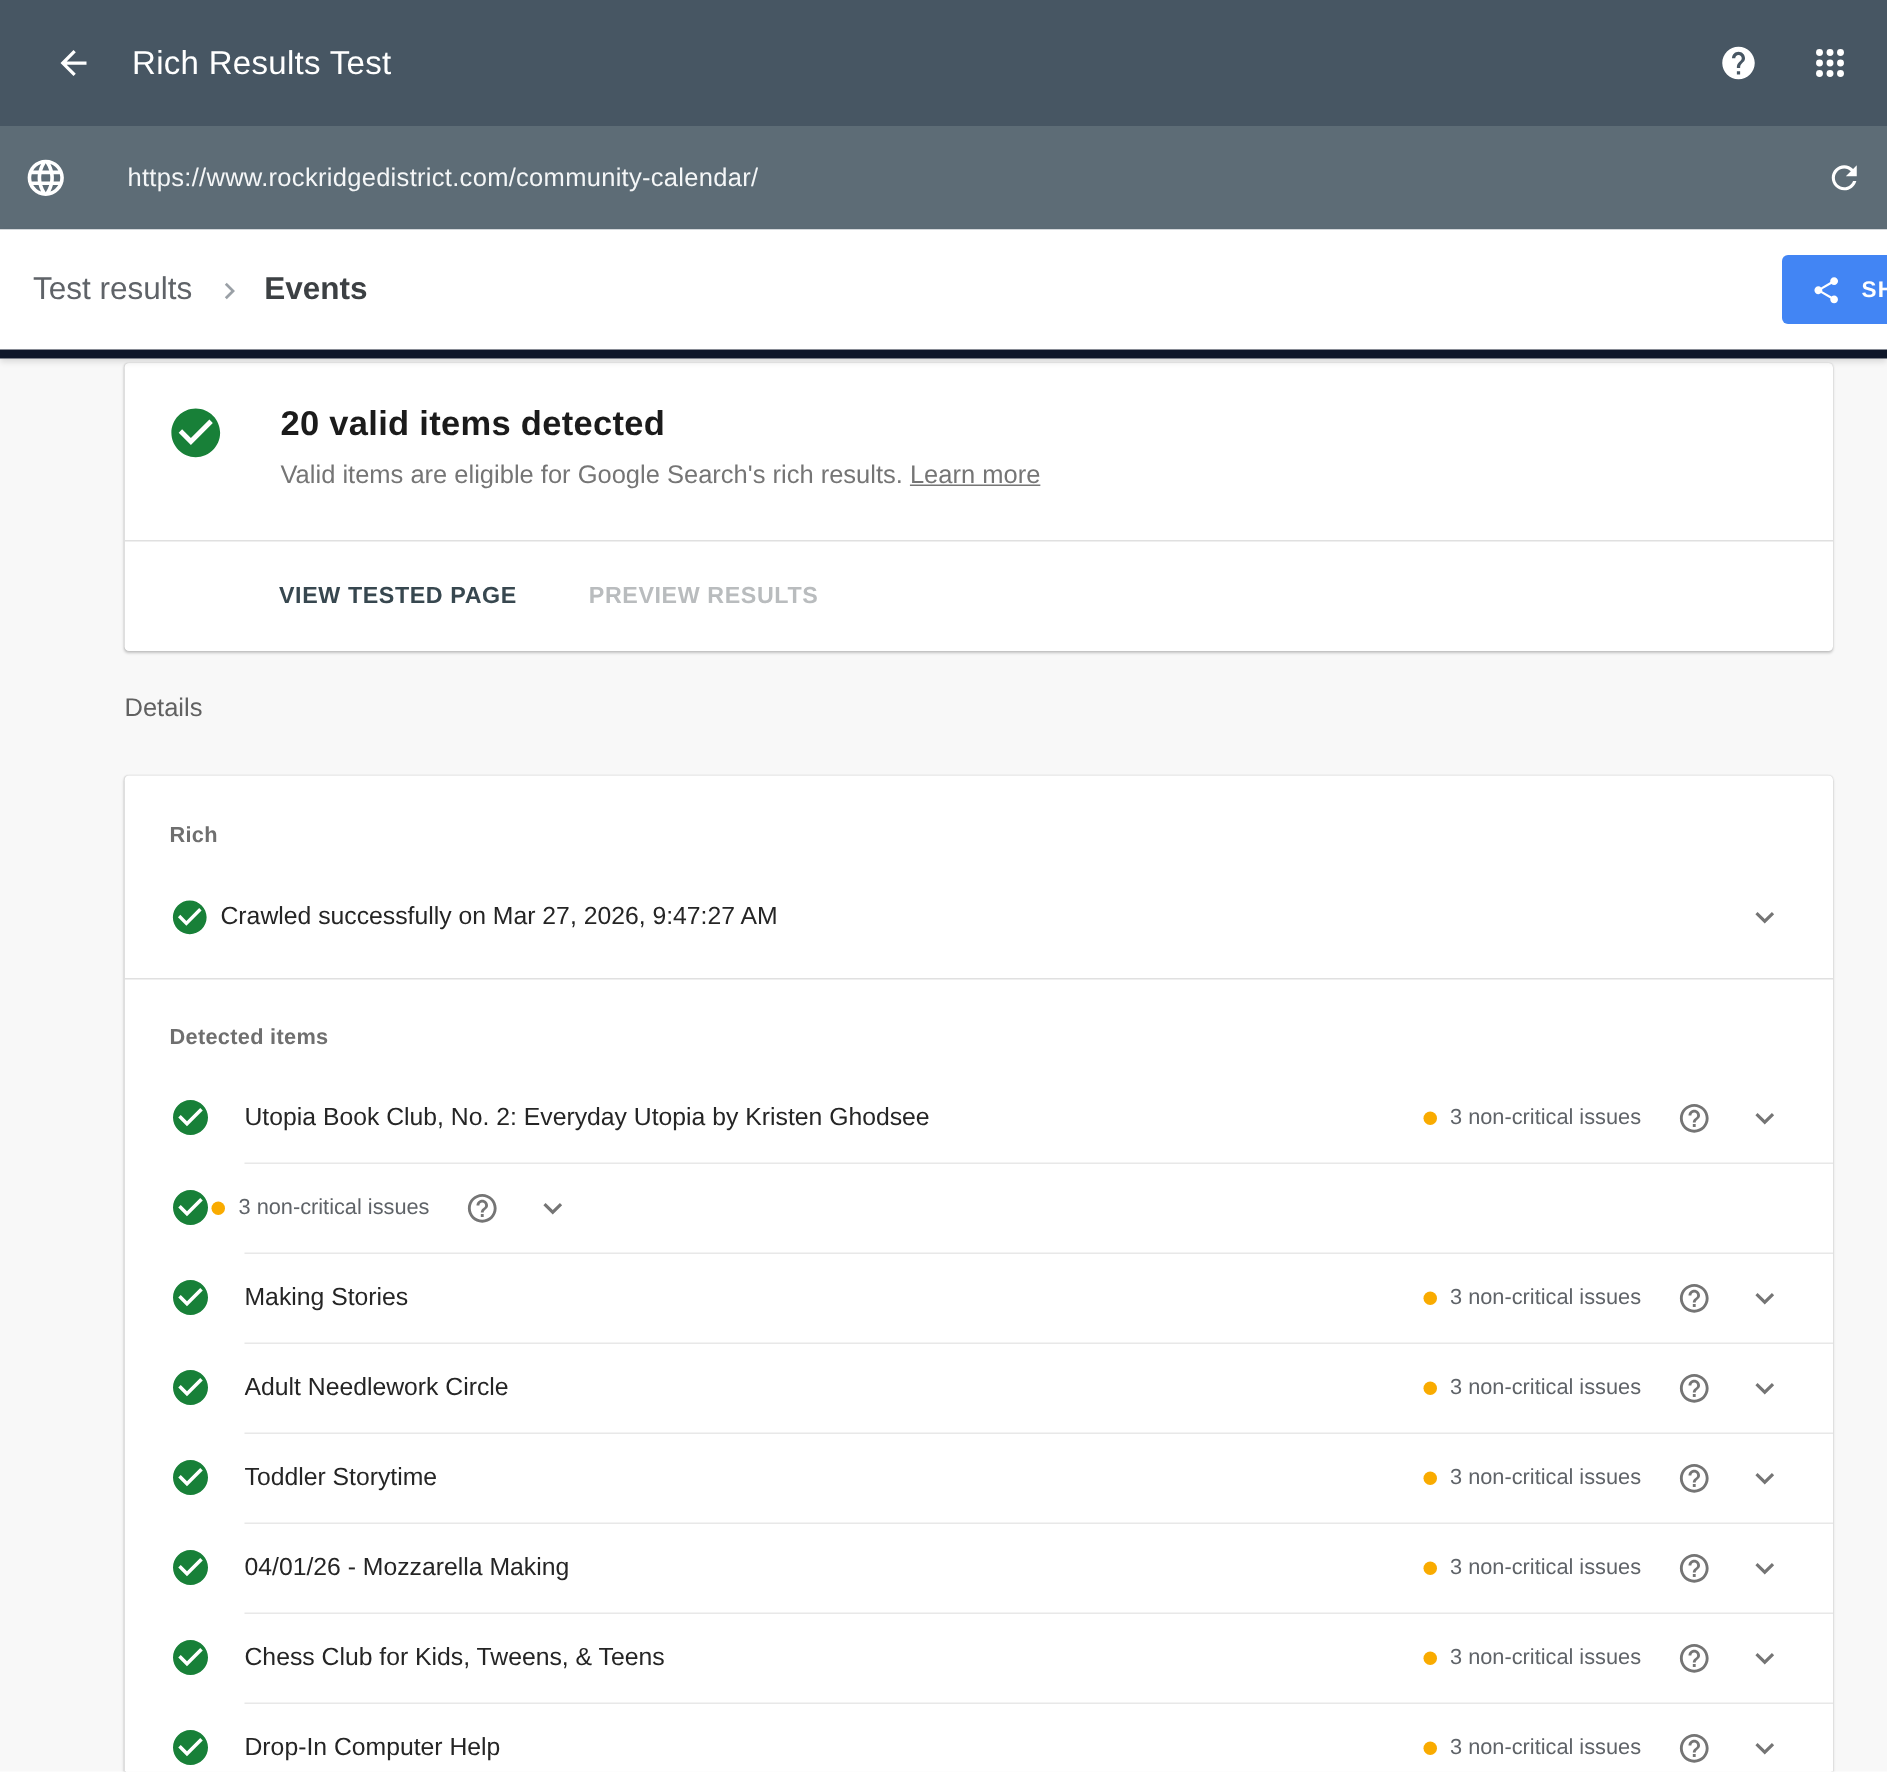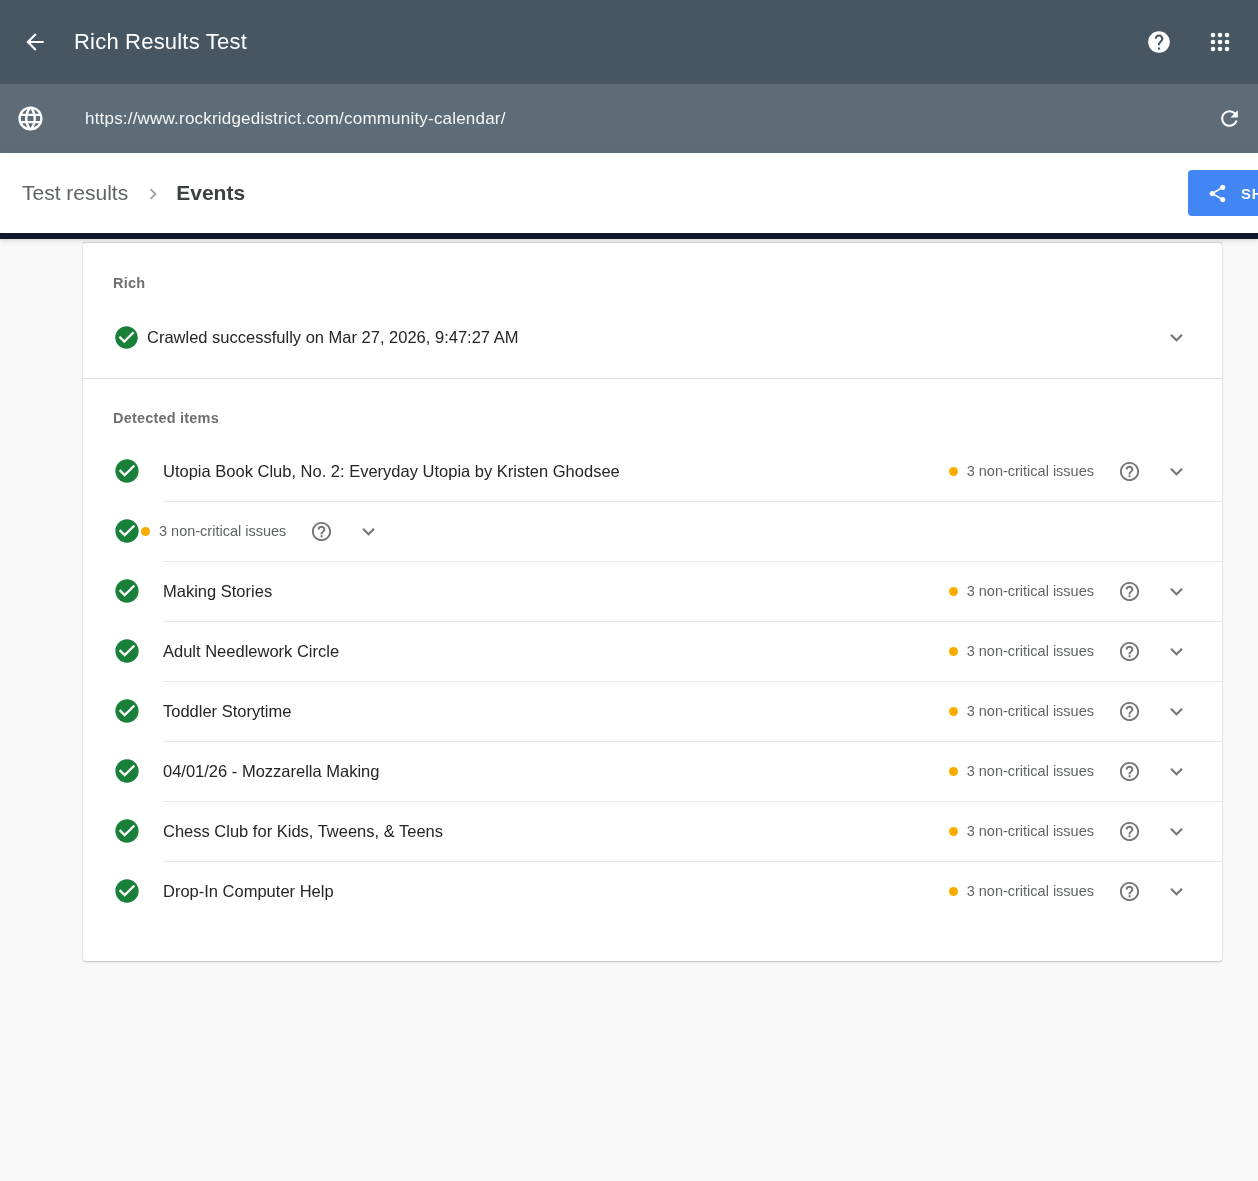--- a/index.html
+++ b/index.html
@@ -7,21 +7,21 @@
   body {
     font-family:"Liberation Sans", sans-serif;
     background: var(--page-bg, #f8f8f8);
     color:#212121;
   }
   .screen { width:1258px; height:1181px; overflow:hidden; position:relative; }
 
   
   .app-bar {
     height:84px; background: var(--app-bar-bg, #475663);
-    display:flex; align-items:center; padding:0 26px 0 22px;
+    display:flex; align-items:center; padding:0 26px 0 36px;
   }
   .app-bar .back { width:26px; height:26px; margin:0 26px 0 0; cursor:pointer; }
   .app-bar .title { color:#fff; font-size:22px; font-weight:400; letter-spacing:.2px; }
   .app-bar .spacer { flex:1; }
   .app-bar .help { width:26px; height:26px; margin-right:36px; cursor:pointer; }
   .app-bar .apps { width:24px; height:24px; cursor:pointer; }
 
   
   .url-bar {
     height:69px; background: var(--url-bar-bg, #5d6c76);
@@ -160,23 +160,38 @@
       <svg viewBox="0 0 24 24">
         <path class="ic-white" d="M18 16.08c-.76 0-1.44.3-1.96.77L8.91 12.7c.05-.23.09-.46.09-.7s-.04-.47-.09-.7l7.05-4.11c.54.5 1.25.81 2.04.81 1.66 0 3-1.34 3-3s-1.34-3-3-3-3 1.34-3 3c0 .24.04.47.09.7L8.04 9.81C7.5 9.31 6.79 9 6 9c-1.66 0-3 1.34-3 3s1.34 3 3 3c.79 0 1.5-.31 2.04-.81l7.12 4.16c-.05.21-.08.43-.08.65 0 1.61 1.31 2.92 2.92 2.92 1.61 0 2.92-1.31 2.92-2.92s-1.31-2.92-2.92-2.92z"></path>
       </svg>
       <span>SHARE</span>
     </button>
   </nav>
 
   <main class="content">
 
     <section class="card">
+      <div class="status-row">
+        <svg class="big-check" viewBox="0 0 24 24">
+          <path class="ic-green" d="M12 2C6.48 2 2 6.48 2 12s4.48 10 10 10 10-4.48 10-10S17.52 2 12 2zm-2 15l-5-5 1.41-1.41L10 14.17l7.59-7.59L19 8l-9 9z"></path>
+        </svg>
+        <div class="status-text">
+          <h1>20 valid items detected</h1>
+          <p><span>Valid items are eligible for Google Search's rich results.</span>
+            <a class="learn-more">Learn more</a></p>
+        </div>
+      </div>
       <div class="h-divider"></div>
+      <div class="actions">
+        <button class="primary">VIEW TESTED PAGE</button>
+        <button class="disabled">PREVIEW RESULTS</button>
+      </div>
     </section>
 
+    <div class="details-label">Details</div>
 
     <section class="card details-card">
       <div class="section-label">Rich</div>
       <div class="crawl-row">
         <svg class="row-check" viewBox="0 0 24 24">
           <path class="ic-green" d="M12 2C6.48 2 2 6.48 2 12s4.48 10 10 10 10-4.48 10-10S17.52 2 12 2zm-2 15l-5-5 1.41-1.41L10 14.17l7.59-7.59L19 8l-9 9z"></path>
         </svg>
         <span class="crawl-text">Crawled successfully on Mar 27, 2026, 9:47:27 AM</span>
         <svg class="chev" viewBox="0 0 24 24">
           <path class="ic-gray" d="M16.59 8.59L12 13.17 7.41 8.59 6 10l6 6 6-6z"></path>

